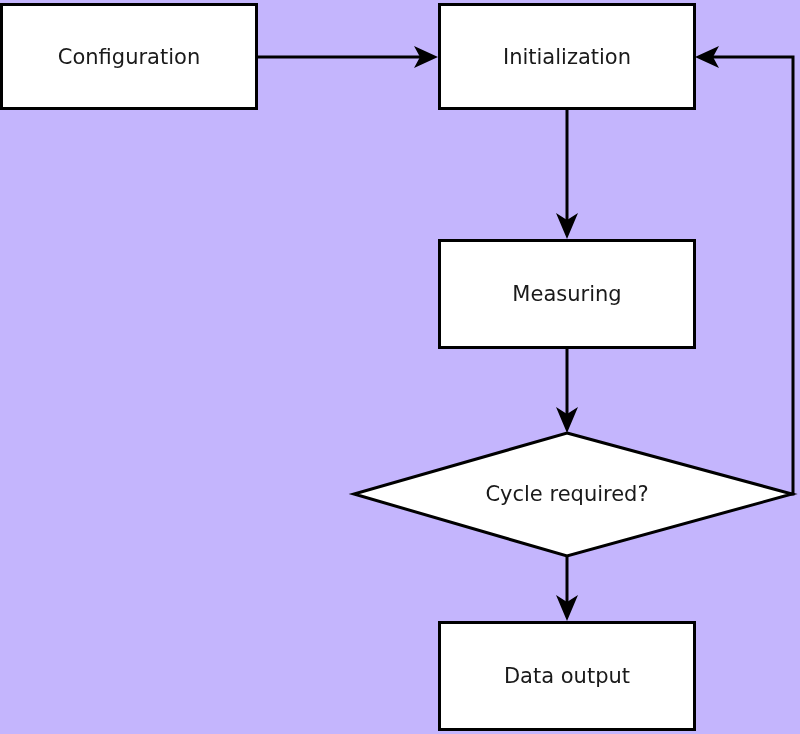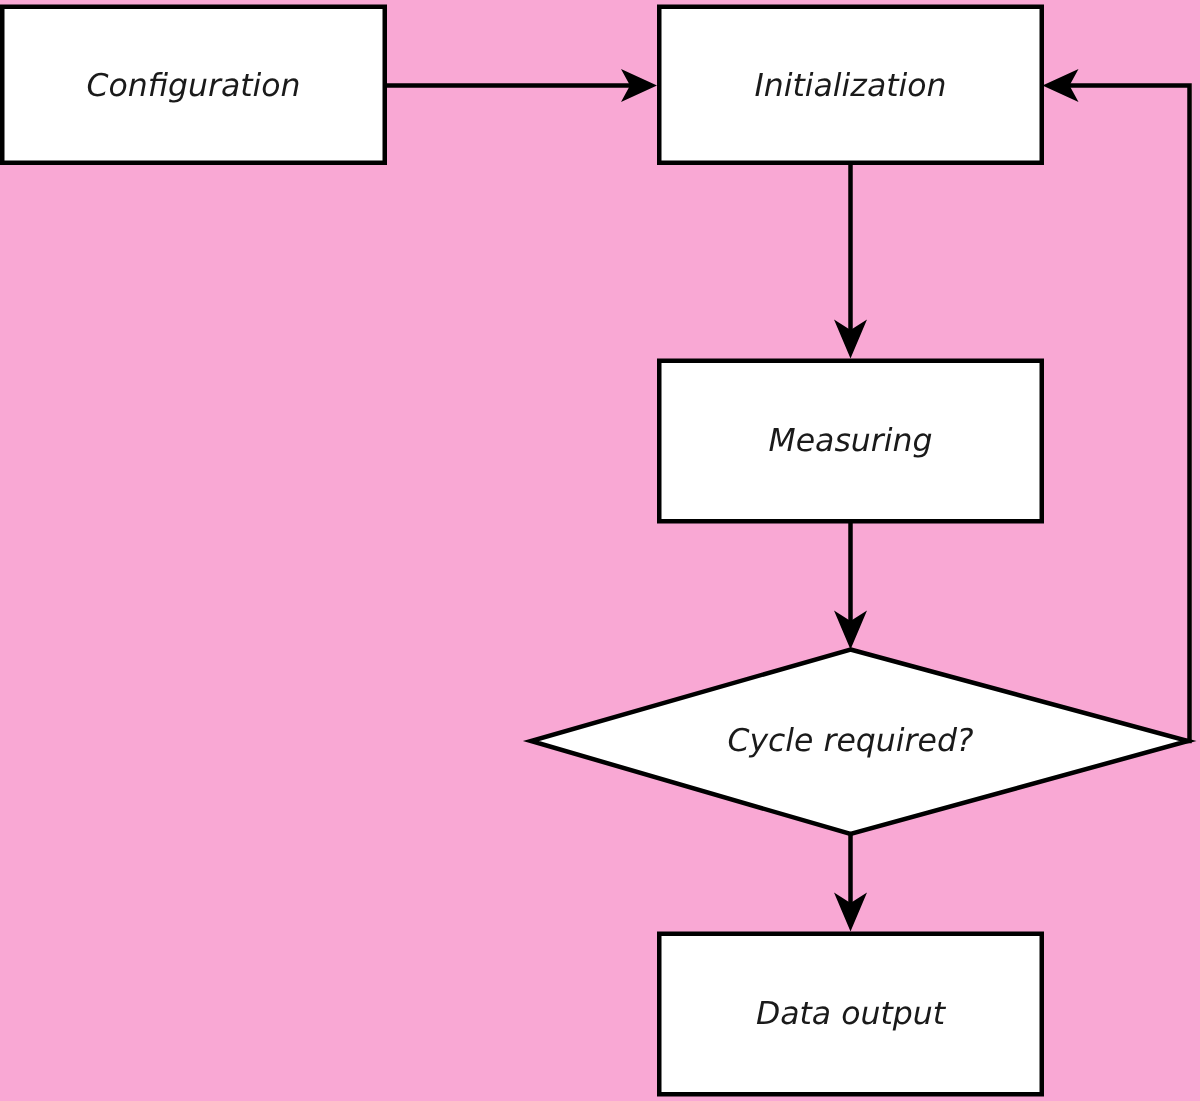--- a/index.html
+++ b/index.html
@@ -7,23 +7,22 @@
     padding: 0;
     background: #ffffff;
   }
   body {
     font-family: "DejaVu Sans", sans-serif;
   }
   #diagram-root {
     position: relative;
     width: 800px;
     height: 734px;
-    background: #f9a8d4;
+    background: #c4b5fd;
     overflow: hidden;
-    font-style: italic;
   }
   #flow-svg {
     position: absolute;
     top: 0;
     left: 0;
     width: 800px;
     height: 734px;
     display: block;
   }
   .node-box {

